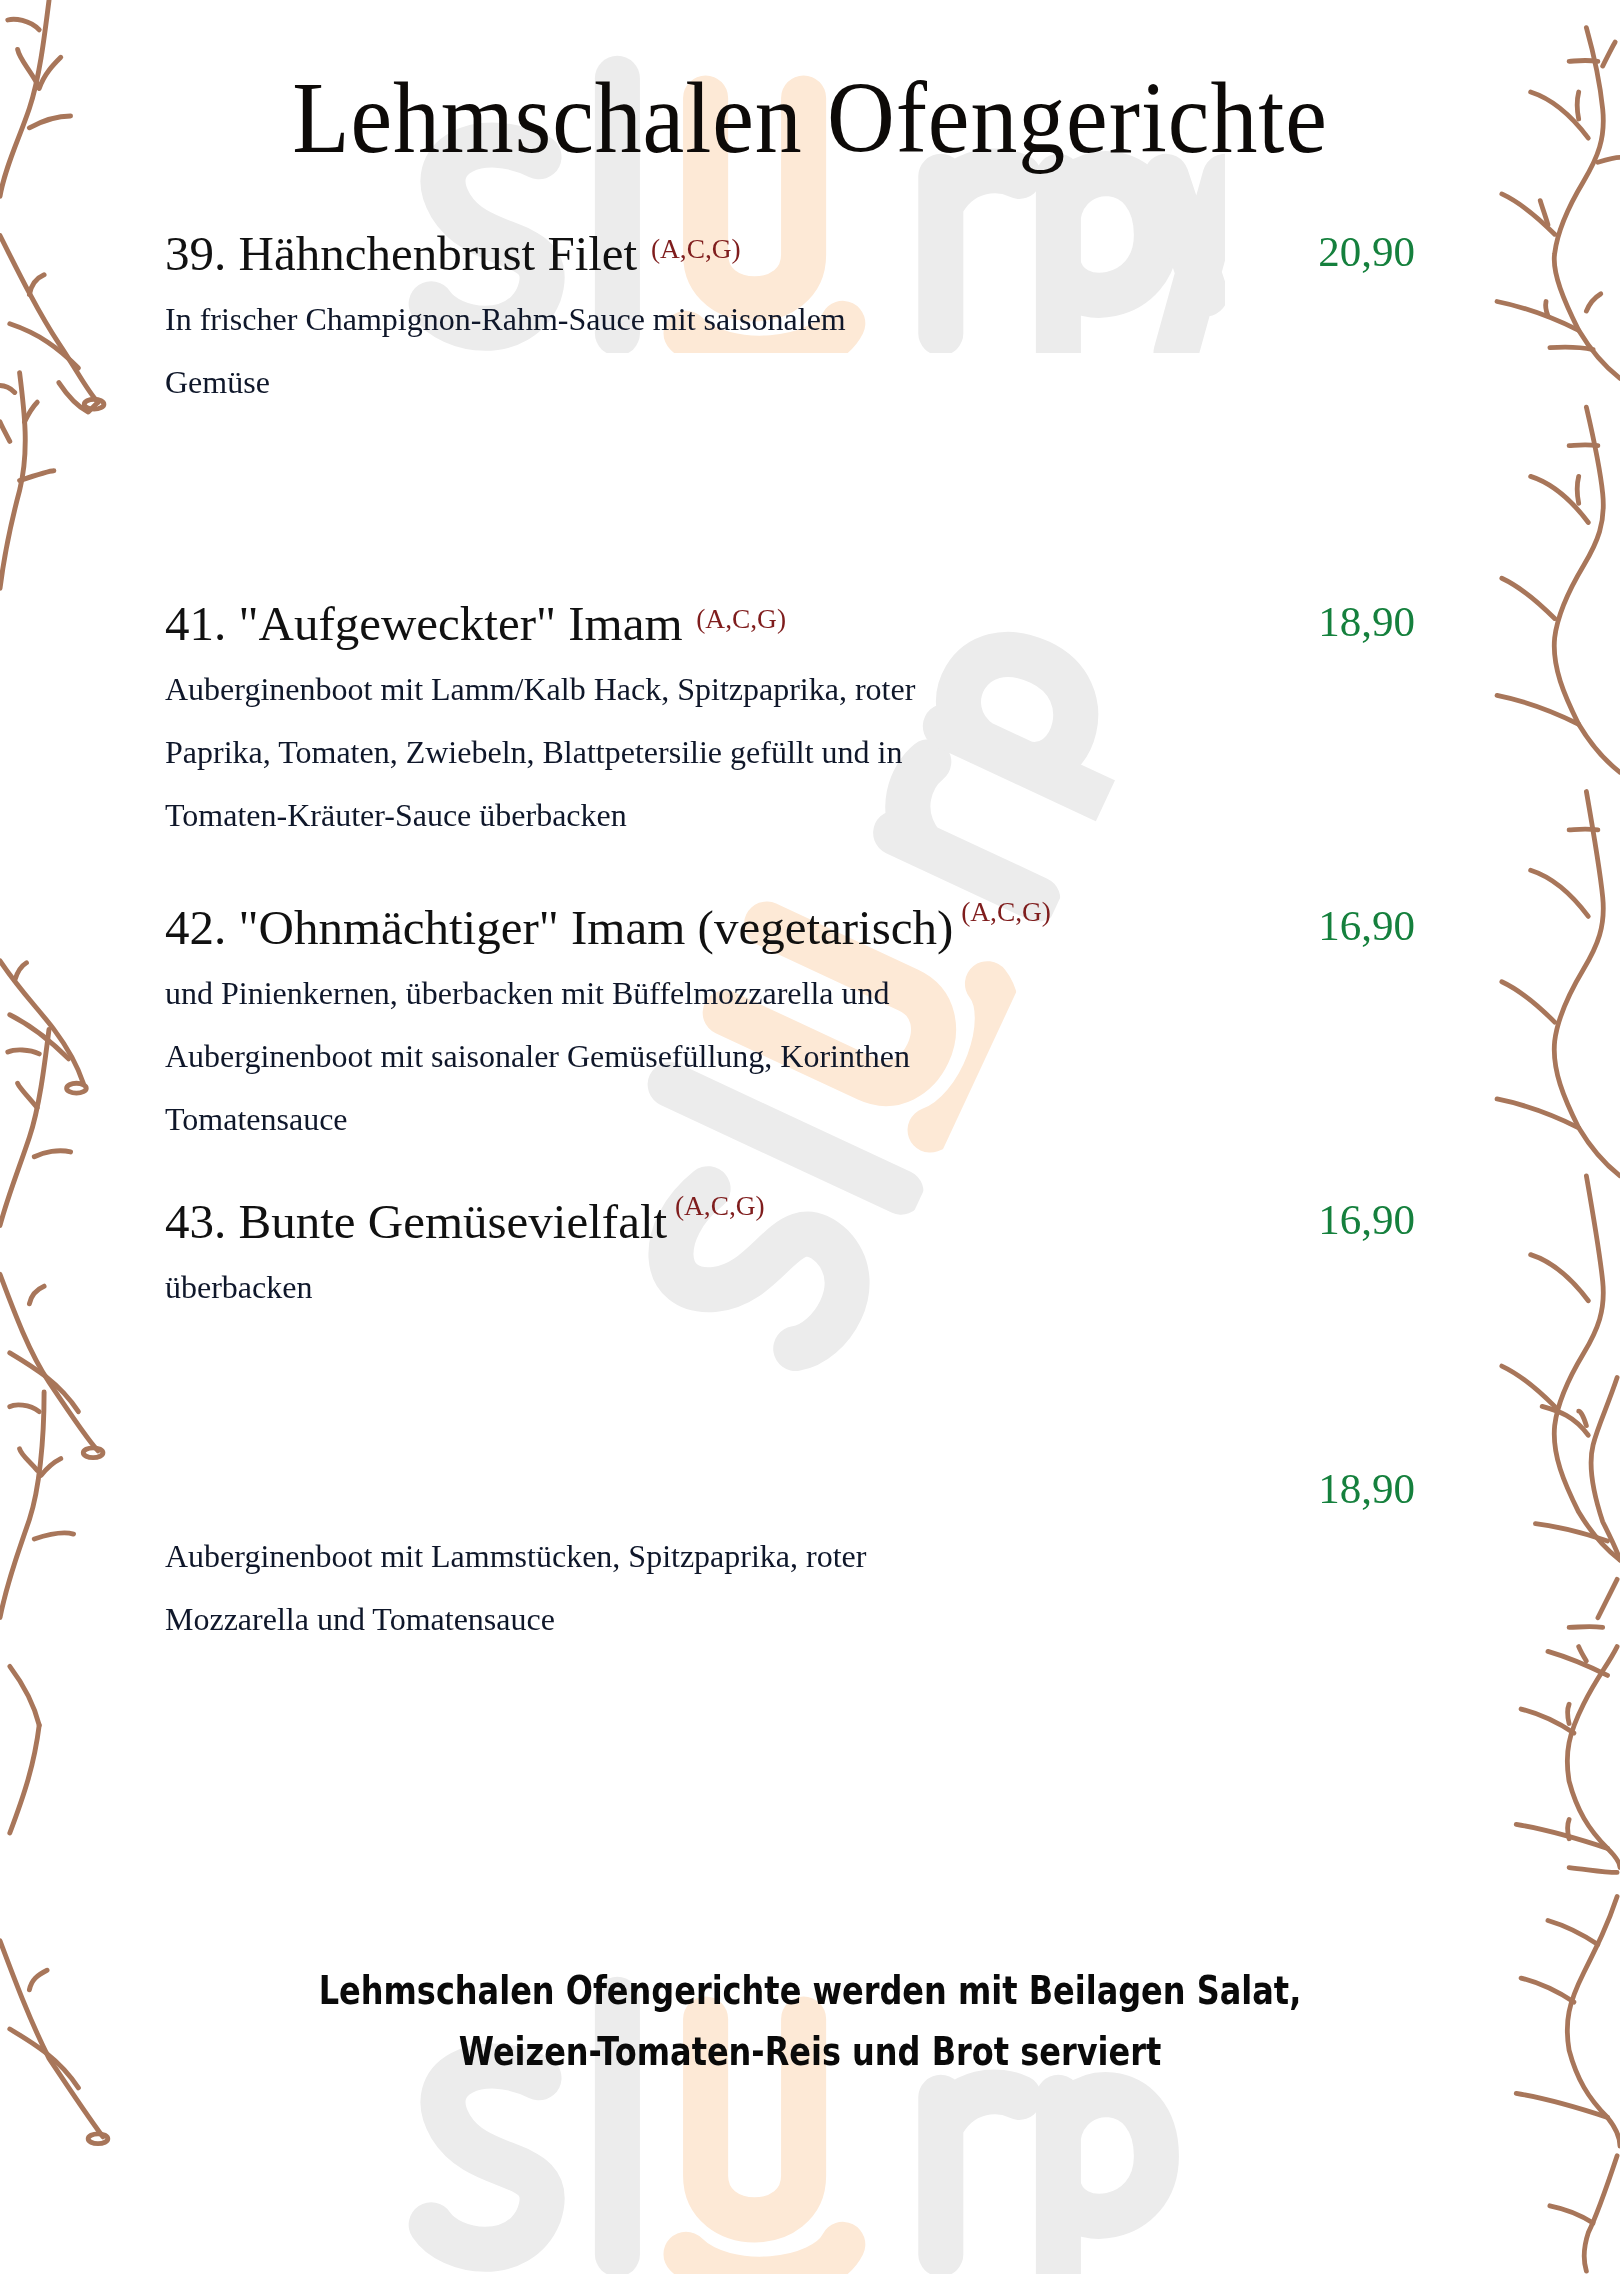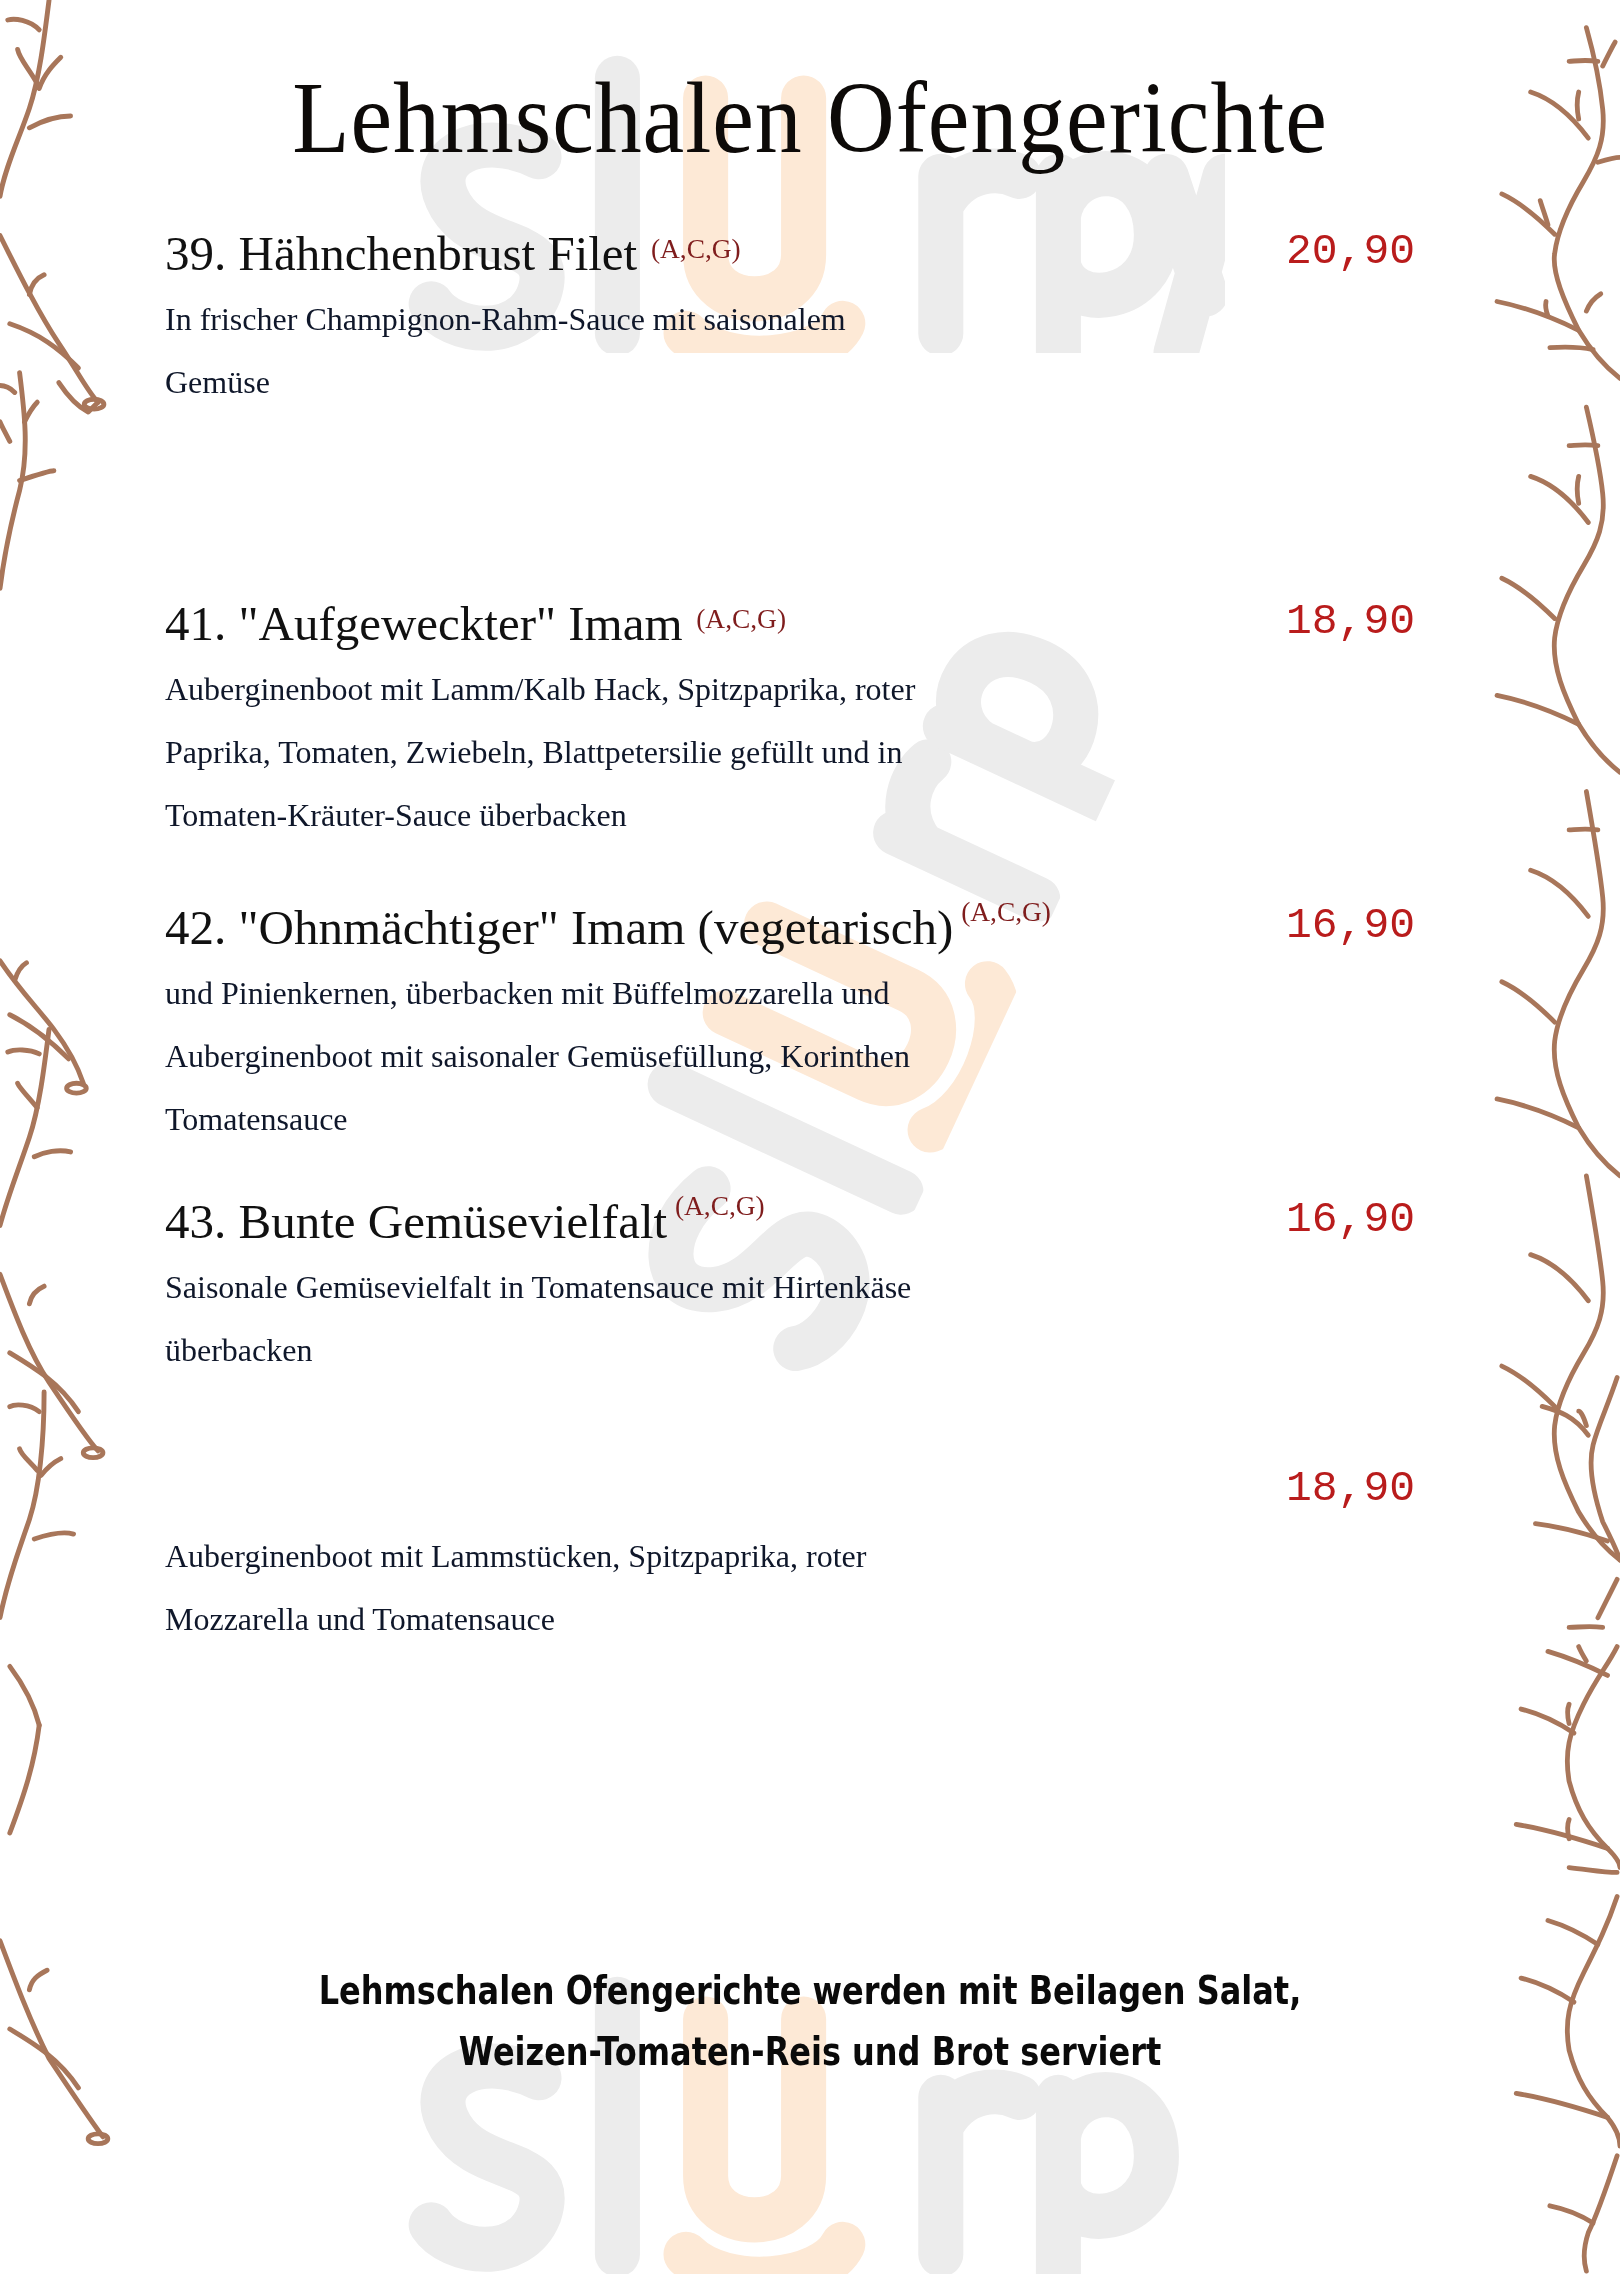--- a/index.html
+++ b/index.html
@@ -93,23 +93,23 @@
       top: -23.5px;
       margin-left: 7.8px;
     }
     .allergens.mid {
       top: -11.8px;
     }
     .price {
       position: absolute;
       right: 0;
       top: 2px;
-      font-family: Liberation Mono, monospace;
+      font-family: Liberation Serif, serif;
       font-size: 43px;
-      color: #b91c1c;
+      color: #15803d;
     }
     .item-desc {
       font-family: "Liberation Serif", serif;
       font-size: 32px;
       line-height: 63px;
       color: #0f172a;
       margin-top: 3.9px;
     }
     .item-desc .line { display: block; white-space: nowrap; }
 
@@ -327,21 +327,20 @@
       <span class="line">Tomatensauce</span>
     </div>
   </div>
 
   <div class="menu-item" style="top:1193px;">
     <div class="item-head">
       <span class="item-name"><span>43. Bunte Gemüsevielfalt</span><span class="allergens sup">(A,C,G)</span></span>
       <span class="price">16,90</span>
     </div>
     <div class="item-desc">
-      <span class="line">Saisonale Gemüsevielfalt in Tomatensauce mit Hirtenkäse</span>
       <span class="line">überbacken</span>
     </div>
   </div>
 
   <div class="menu-item" style="top:1462px;">
     <div class="item-head">
       <span class="price">18,90</span>
     </div>
     <div class="item-desc">
       <span class="line">Auberginenboot mit Lammstücken, Spitzpaprika, roter</span>

